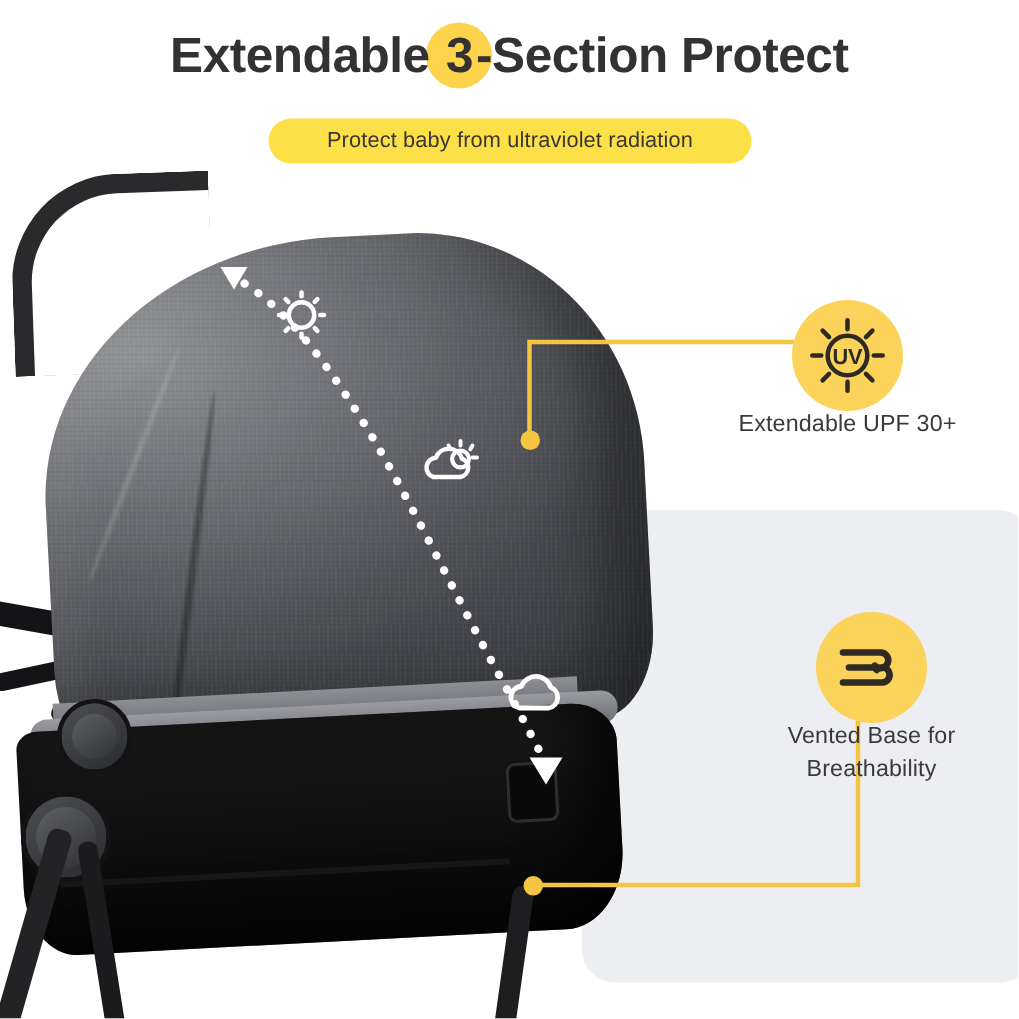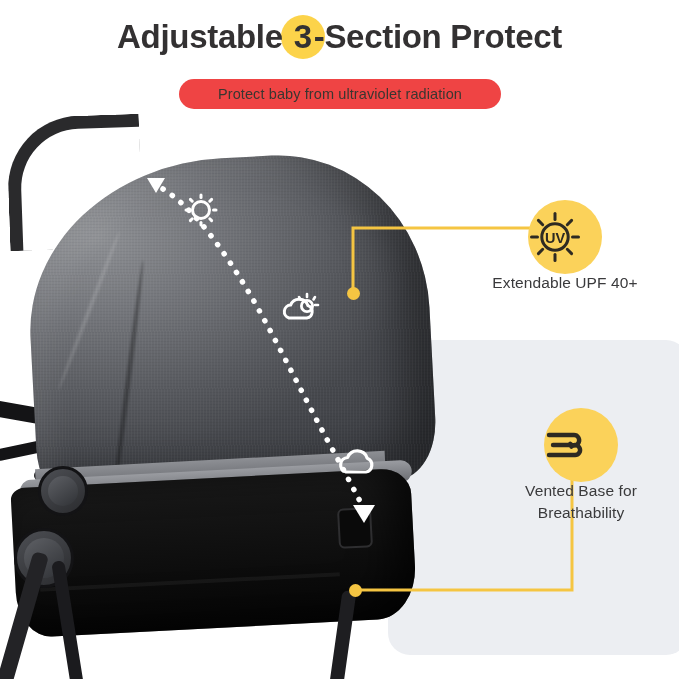--- a/index.html
+++ b/index.html
@@ -23,21 +23,21 @@
     font-size:33px;font-weight:bold;color:#333132;letter-spacing:-.3px;
     white-space:nowrap;z-index:20;
   }
   .hl{position:relative;display:inline-block;padding:0 2px;}
   .hl .hl-dot{
     position:absolute;left:50%;top:50%;width:44px;height:44px;margin:-22px 0 0 -22px;
     background:#fcd34a;border-radius:50%;z-index:-1;
   }
   .subtitle-pill{
     position:absolute;left:179px;top:79px;width:322px;height:30px;
-    background:#ef4444;border-radius:16px;z-index:20;
+    background:#fde047;border-radius:16px;z-index:20;
     display:flex;align-items:center;justify-content:center;
   }
   .subtitle-pill span{font-size:14.5px;color:#3a3630;letter-spacing:.1px;white-space:nowrap;}
 
   
   .photo{position:absolute;left:0;top:110px;width:470px;height:569px;}
 
   .handle-bar{
     position:absolute;left:8px;top:6px;width:120px;height:120px;
     border:13px solid #2a2a2c;border-right:none;border-bottom:none;
@@ -125,21 +125,21 @@
 
   
   .leader{position:absolute;z-index:14;}
   .ldot{
     position:absolute;width:13px;height:13px;background:#f5c542;border-radius:50%;z-index:15;
   }
 
   
   .badge{
     position:absolute;width:74px;height:74px;border-radius:50%;
-    background:#fbd25a;display:flex;align-items:center;z-index:16;
+    background:#fbd25a;display:flex;align-items:center;justify-content:center;z-index:16;
   }
   .badge.b1{left:528px;top:200px;}
   .badge.b2{left:544px;top:408px;}
 
   .caption{
     position:absolute;text-align:center;color:#3a3a3c;
     font-size:15.5px;line-height:22px;letter-spacing:.1px;z-index:16;
   }
   .caption.c1{left:452px;top:272px;width:226px;}
   .caption.c2{left:472px;top:480px;width:218px;}
@@ -174,21 +174,21 @@
     <div class="hinge h1"></div>
     <div class="hinge h2"></div>
 
     <div class="frm c"></div>
     <div class="frm d"></div>
     <div class="frm e"></div>
 
   </div>
 
   <div class="title">
-    <span>Adjustable </span><span class="hl"><span class="hl-dot"></span><span>3</span></span><span>-Section Protect</span>
+    <span>Extendable </span><span class="hl"><span class="hl-dot"></span><span>3</span></span><span>-Section Protect</span>
   </div>
 
   <div class="subtitle-pill">
     <span>Protect baby from ultraviolet radiation</span>
   </div>
 
   <svg class="path-svg" viewBox="0 0 679 679">
 
     <polygon points="147,178 165,178 156,193" fill="#ffffff"></polygon>
 
@@ -243,21 +243,21 @@
         <line x1="3.5" y1="27" x2="9.5" y2="27"></line>
         <line x1="44.5" y1="27" x2="50.5" y2="27"></line>
         <line x1="10.4" y1="10.4" x2="14.7" y2="14.7"></line>
         <line x1="39.3" y1="39.3" x2="43.6" y2="43.6"></line>
         <line x1="43.6" y1="10.4" x2="39.3" y2="14.7"></line>
         <line x1="14.7" y1="39.3" x2="10.4" y2="43.6"></line>
       </g>
     </svg>
   </div>
   <div class="caption c1">
-    <div>Extendable UPF 40+</div>
+    <div>Extendable UPF 30+</div>
   </div>
 
   <div class="badge b2">
     <svg width="48" height="42" viewBox="0 0 48 42">
       <g fill="none" stroke="#2e2a22" stroke-width="4.4" stroke-linecap="round">
         <path d="M5,11 H30 a5.2,5.2 0 1 1 -3.8,8.8"></path>
         <path d="M9,21 H26"></path>
         <path d="M5,31 H31 a5,5 0 1 0 -3.6,-8.4"></path>
       </g>
     </svg>

